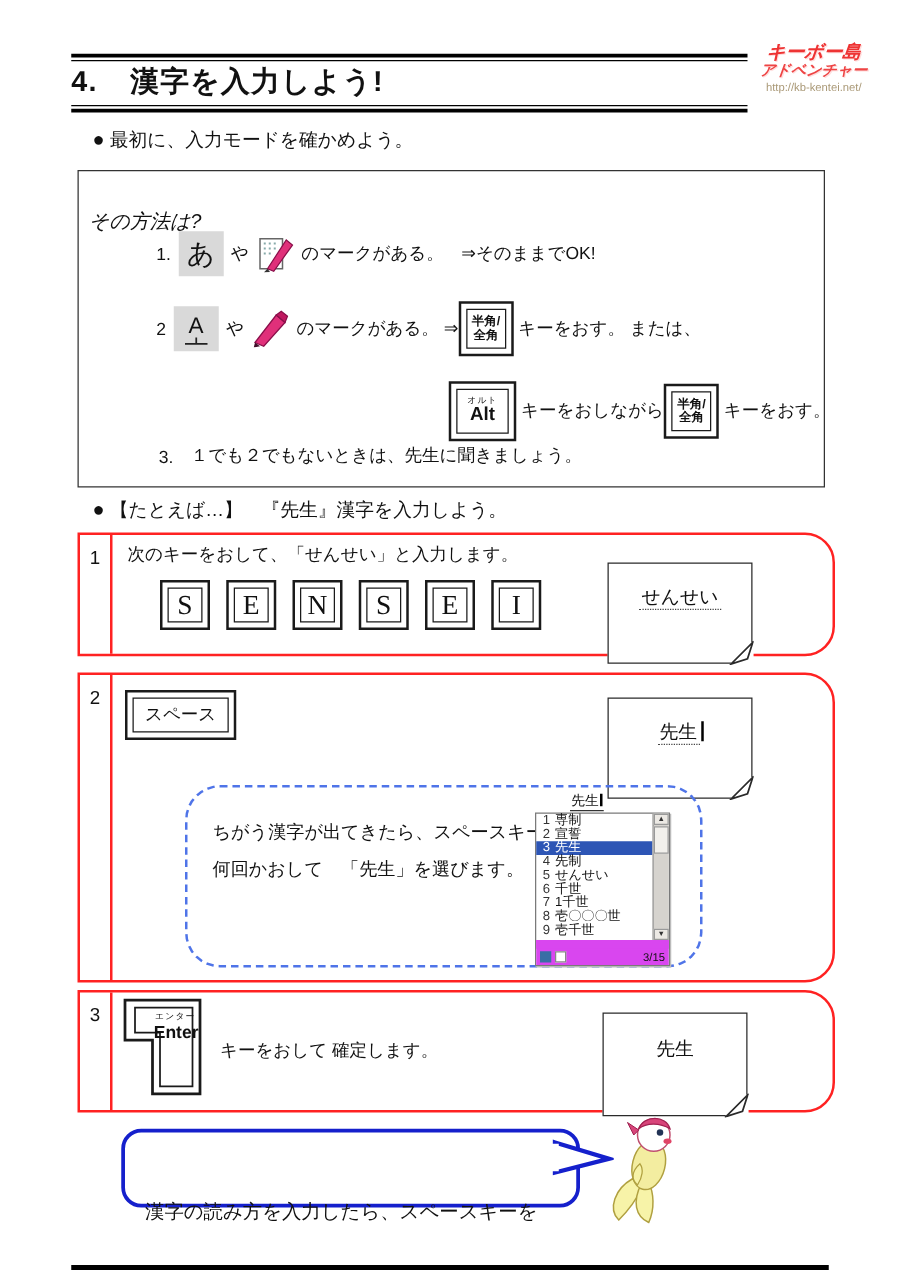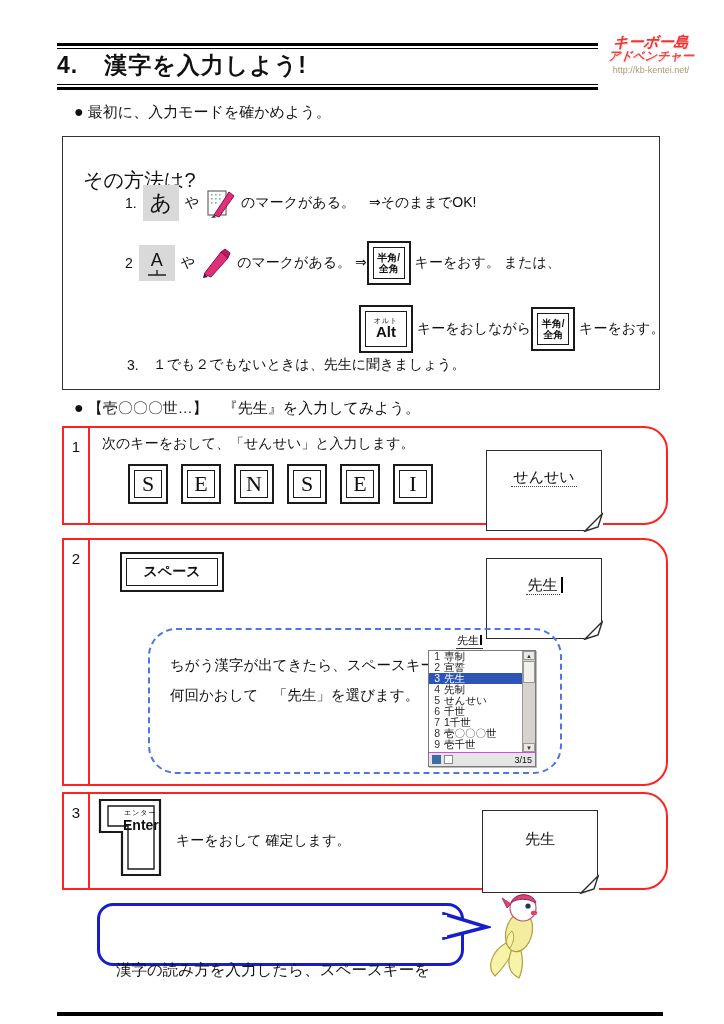--- a/index.html
+++ b/index.html
@@ -23,42 +23,42 @@
 
   .bullet-head{font-size:15px;white-space:pre;}
   .bullet-head .dot{font-size:16px;}
   #intro-head{left:74px;top:103px;text-align:right;}
   #example-head{left:74px;top:399px;}
 
   
   #modebox{left:62px;top:136px;width:598px;height:254px;border:1.5px solid #333;box-sizing:border-box;}
   #band{position:absolute;left:0;top:0;right:0;height:23px;background:#c8f7f7;border-bottom:1px solid #333;
         font-weight:bold;font-size:13.5px;padding:4px 0 0 24px;box-sizing:border-box;white-space:pre;}
-  #methodq{position:absolute;left:20px;top:30px;font-size:20px;}
+  #methodq{position:absolute;left:8px;top:30px;font-size:16px;font-style:italic;}
   .steprow{position:absolute;display:flex;align-items:center;font-size:14px;white-space:pre;}
   #s1row{left:62px;top:46px;height:40px;}
   #s2row{left:62px;top:102px;height:48px;}
   #s2brow{left:296px;top:166px;height:52px;align-items:center;}
   #s3row{left:64px;top:218px;height:20px;}
   .gray-icon{width:36px;height:36px;background:#d9d9d9;display:flex;flex-direction:column;
              align-items:center;justify-content:center;margin:0 6px;}
   .gray-icon .ch{font-size:22px;line-height:1;color:#111;}
   .svg-icon{margin:0 6px;display:flex;align-items:center;}
   .bold{font-weight:normal;}
 
   
   .key3d{background:#fff;border:2px solid #1a1a1a;position:relative;box-sizing:border-box;
          display:flex;flex-direction:column;align-items:center;justify-content:center;flex:none;}
   .key3d::before{content:"";position:absolute;inset:4px;border:1.5px solid #1a1a1a;pointer-events:none;}
   .key-hankaku{width:44px;height:44px;font-size:10px;font-weight:bold;line-height:1.15;text-align:center;}
   .key-alt{width:54px;height:48px;}
   .key-alt .small{font-size:7px;line-height:1;letter-spacing:1px;}
   .key-alt .main{font-size:15px;font-weight:bold;line-height:1.1;}
   .keycap{width:40px;height:40px;font-family:"Liberation Serif","DejaVu Serif",serif;font-size:22px;}
-  .key-space{width:104px;height:40px;font-size:14px;font-weight:bold;margin-left:20px;}
+  .key-space{width:89px;height:40px;font-size:14px;font-weight:normal;}
 
   
   .redbox{position:absolute;left:62px;width:606px;border:2px solid #f22;border-radius:0 24px 24px 0;
           box-sizing:border-box;background:#fff;}
   #box1{top:426px;height:99px;}
   #box2{top:538px;height:248px;}
   #box3{top:792px;height:98px;}
   .numcol{position:absolute;left:0;top:0;bottom:0;width:26px;border-right:2px solid #f22;
           text-align:center;font-size:15px;padding-top:10px;box-sizing:border-box;}
   .instr{position:absolute;font-size:14px;white-space:pre;}
@@ -83,22 +83,22 @@
   #ime-list{position:relative;height:101px;padding-right:13px;}
   .ime-row{display:flex;height:11px;line-height:11px;padding-left:2px;gap:4px;white-space:pre;}
   .ime-row .n{width:9px;text-align:right;color:#333;flex:none;}
   .ime-row.sel{background:#2d55b5;color:#fff;}
   .ime-row.sel .n{color:#fff;}
   #scroll{position:absolute;right:0;top:0;bottom:0;width:12px;background:#d6d3ce;border-left:1px solid #999;
           font-size:6px;line-height:8px;text-align:center;color:#333;}
   #scroll .btn{height:9px;background:#ece9e4;border:1px solid #999;box-sizing:border-box;}
   #scroll .thumb{height:22px;background:#f2f0ec;border:1px solid #999;box-sizing:border-box;margin-top:1px;}
   #scroll .btn.down{position:absolute;bottom:0;left:0;right:0;}
-  #ime-foot{display:flex;align-items:center;height:13px;padding:0 3px;gap:3px;background:#e5e5e5;
-            border-top:1px solid #d946ef;}
+  #ime-foot{display:flex;align-items:center;height:13px;padding:0 3px;gap:3px;background:#d946ef;
+            border-top:7px solid #d946ef;}
   .tool-ic{width:9px;height:9px;flex:none;}
   #ime-foot .pageind{margin-left:auto;font-size:9px;}
 
   
   #enterkey{position:absolute;left:34px;top:4px;width:66px;height:80px;}
   #enterkey .small{position:absolute;left:26px;top:10px;font-size:7px;letter-spacing:1px;}
   #enterkey .main{position:absolute;left:25px;top:19px;font-size:14px;font-weight:bold;}
 
   
   #bubble{left:97px;top:903px;width:345px;height:52px;border:3.5px solid #1520cc;border-radius:16px;
@@ -189,21 +189,21 @@
       </span>
       <span> キーをおす。</span>
     </div>
 
     <div class="steprow" id="s3row">
       <span>3.</span>
       <span>　１でも２でもないときは、先生に聞きましょう。</span>
     </div>
   </div>
 
-  <div class="abs bullet-head" id="example-head"><span class="dot">●</span><span class="bold"> 【壱〇〇〇世…】　『先生』を入力してみよう。</span></div>
+  <div class="abs bullet-head" id="example-head"><span class="dot">●</span><span class="bold"> 【たとえば…】　『先生』漢字を入力しよう。</span></div>
 
   <div class="redbox" id="box1">
     <div class="numcol">1</div>
     <div class="instr" style="left:38px;top:7px">次のキーをおして、「せんせい」と入力します。</div>
     <div id="keysrow">
       <span class="key3d keycap">
           <span>S</span>
         </span>
       <span class="key3d keycap">
           <span>E</span>

